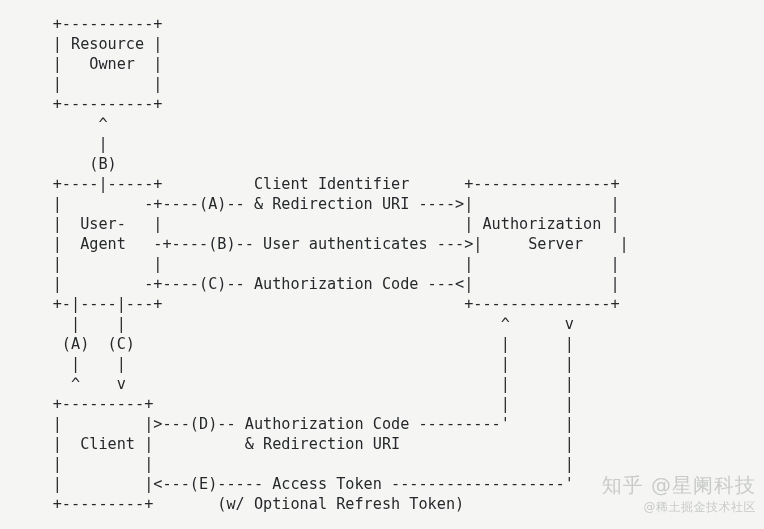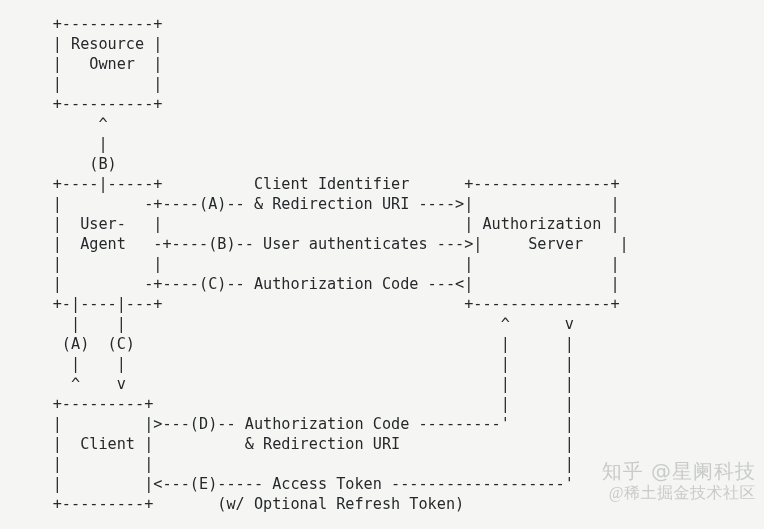--- a/index.html
+++ b/index.html
@@ -28,43 +28,42 @@
     line-height: 20.0px;
     letter-spacing: 0px;
     color: #26282b;
     white-space: pre;
     background: transparent;
     -webkit-font-smoothing: antialiased;
   }
   #watermark {
     position: absolute;
     right: 8px;
-    bottom: 18px;
+    bottom: 4px;
     width: 186px;
     height: 52px;
     pointer-events: none;
     user-select: none;
     text-align: right;
     font-family: "DejaVu Sans", "Liberation Sans", sans-serif;
     color: #c9cbc8;
   }
   #watermark .wm-line1 {
     display: block;
     font-size: 20px;
     line-height: 24px;
     letter-spacing: 1px;
     white-space: nowrap;
   }
   #watermark .wm-line2 {
     display: block;
-    font-size: 16px;
+    font-size: 12px;
     line-height: 20px;
     letter-spacing: 0.5px;
     white-space: nowrap;
-    font-family: Liberation Serif, serif;
   }
 </style>
 </head>
 <body>
 
 <pre id="ascii-diagram">     +----------+
      | Resource |
      |   Owner  |
      |          |
      +----------+

